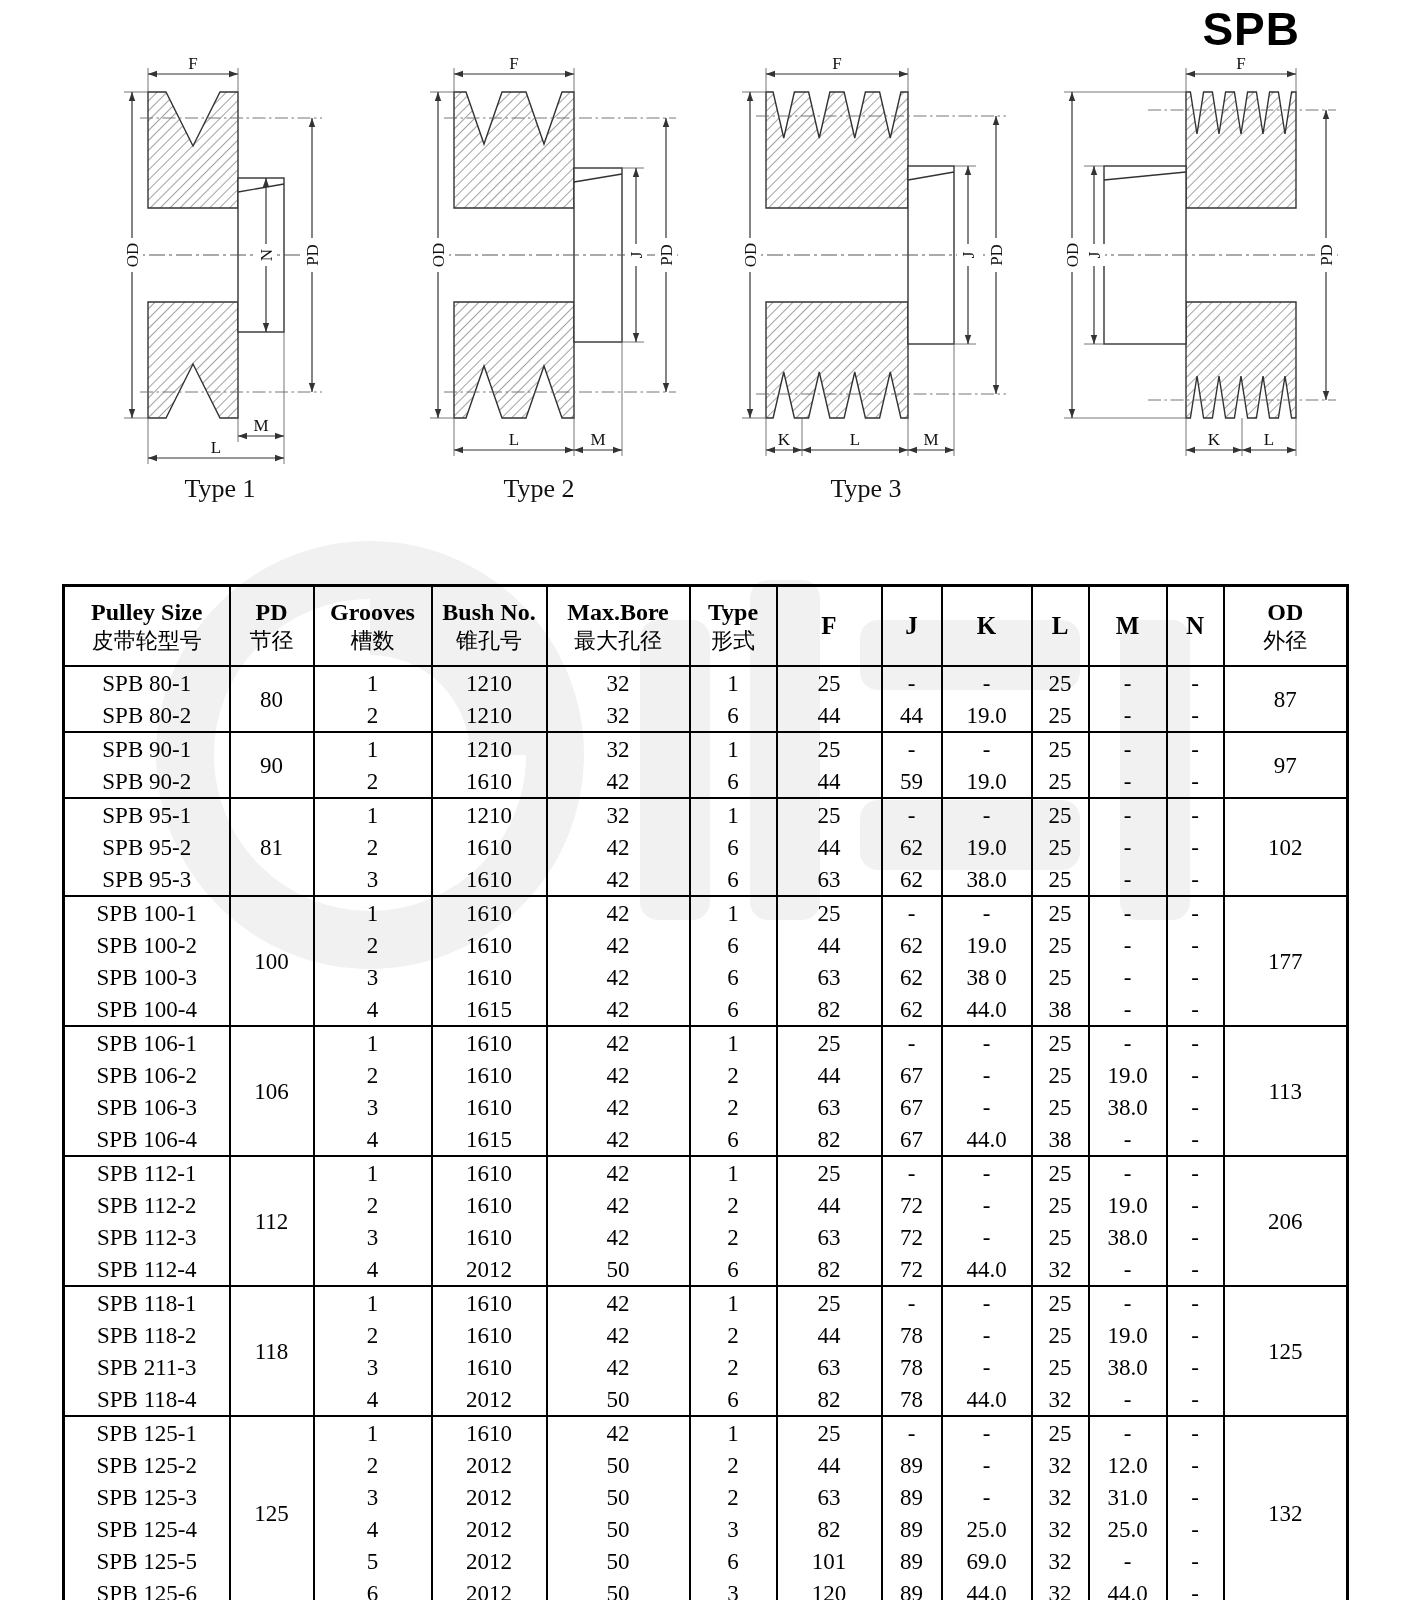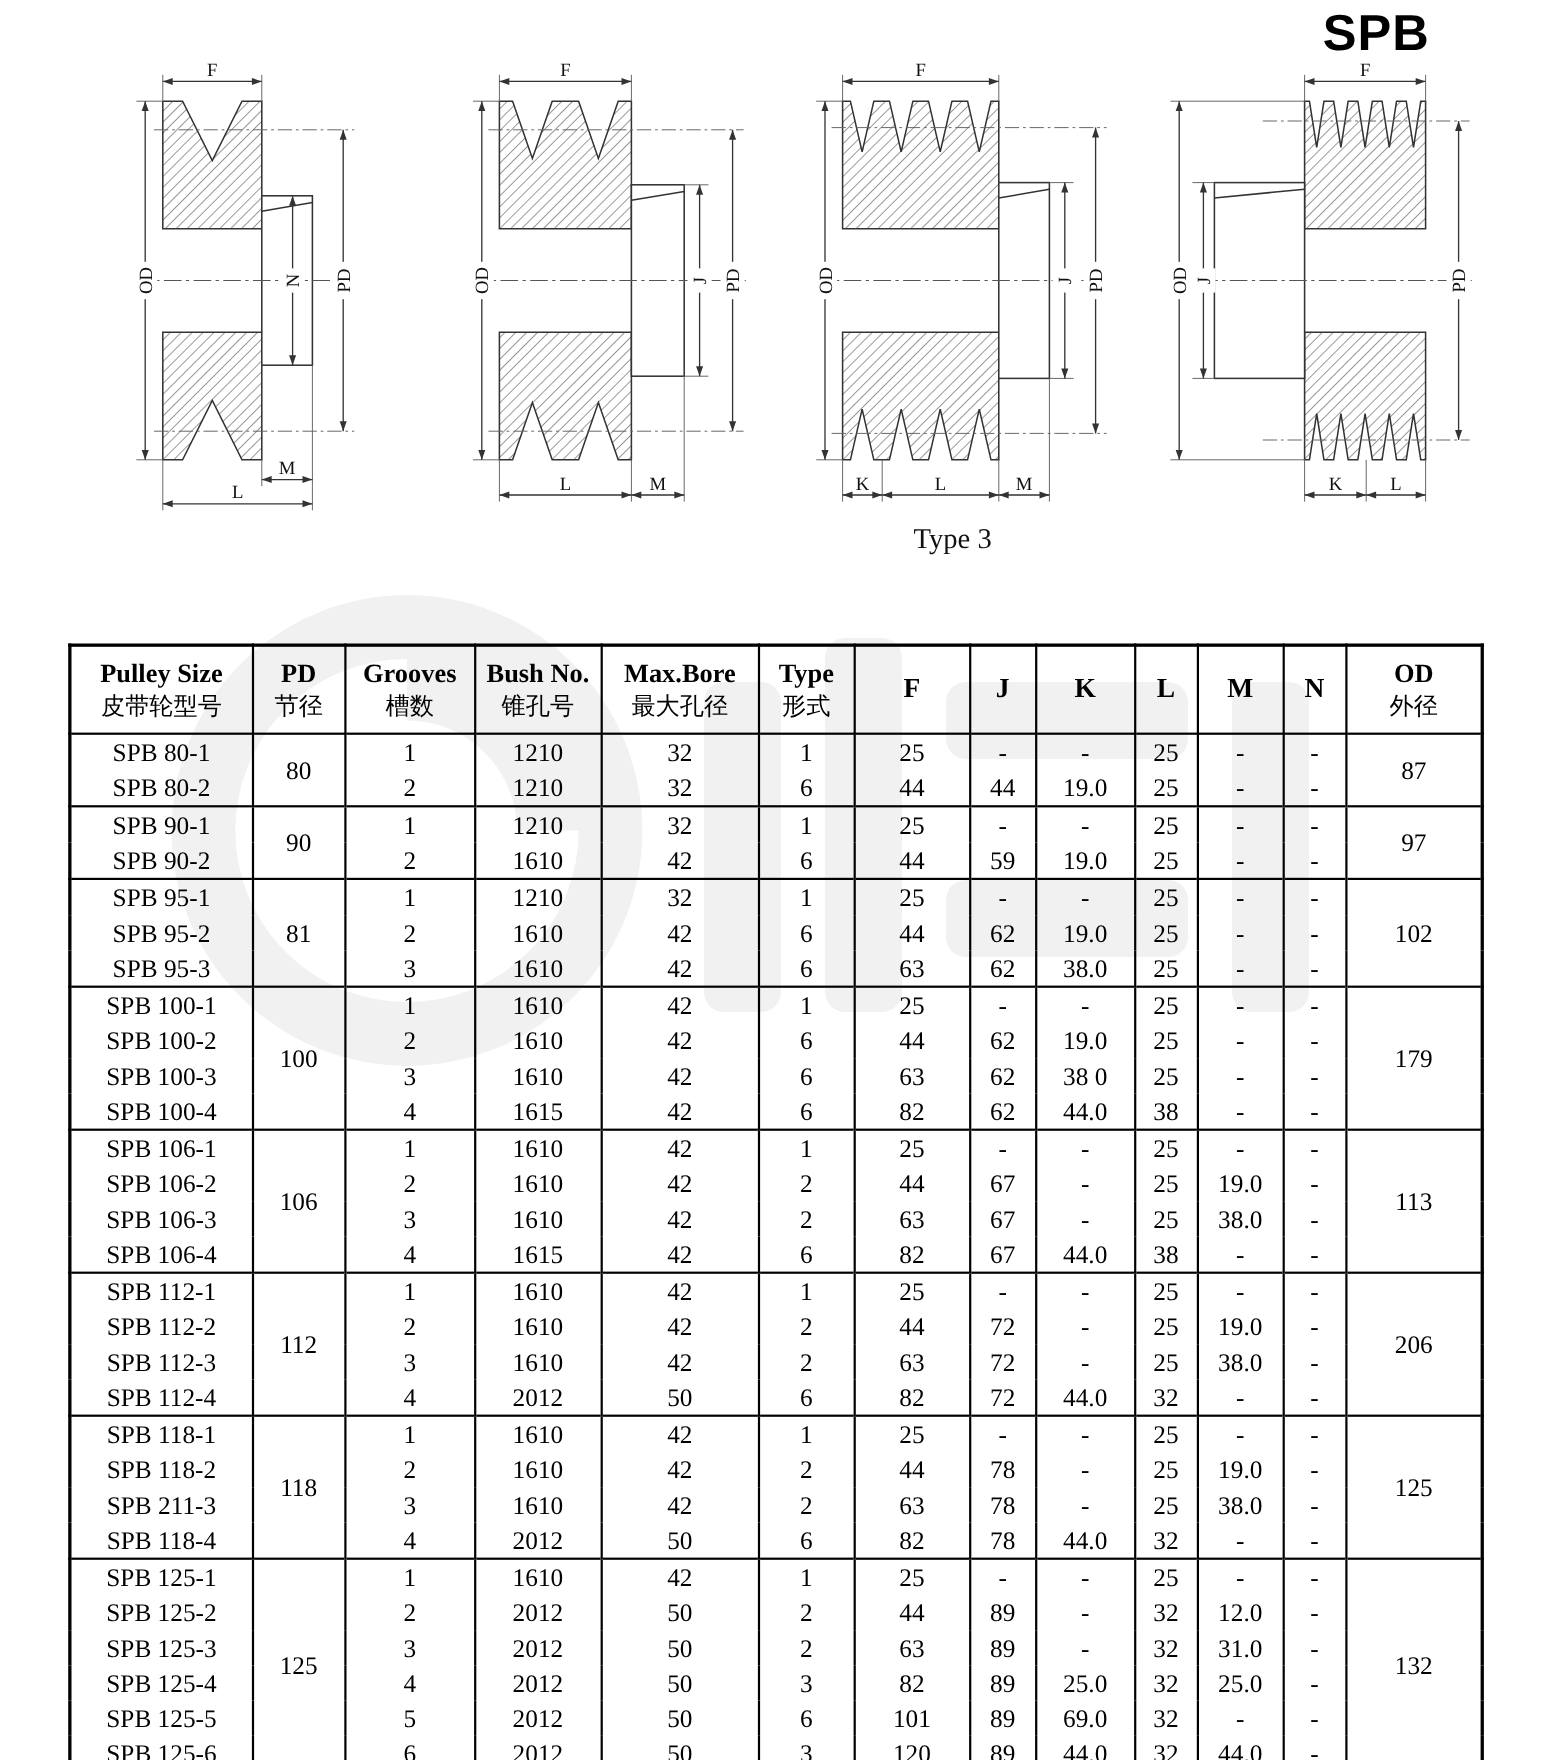--- a/index.html
+++ b/index.html
@@ -105,20 +105,21 @@
           <polygon points="214,396 205,392.8 205,399.2"></polygon>
           <text class="dimlabel" text-anchor="middle" x="191" y="391">M</text>
           <line class="ext" x1="78" y1="378" x2="78" y2="424"></line>
           <line class="ext" x1="214" y1="402" x2="214" y2="424"></line>
           <line class="dim" x1="78" y1="418" x2="214" y2="418"></line>
           <polygon points="78,418 87,414.8 87,421.2"></polygon>
           <polygon points="214,418 205,414.8 205,421.2"></polygon>
           <text class="dimlabel" text-anchor="middle" x="146" y="413">L</text>
         </g>
       </svg>
+    <div class="caption">Type 1</div>
   </div>
   <div class="drawing">
     <svg class="pulley-svg" viewBox="0 0 310 430" width="310" height="430">
         <defs>
           <pattern id="hp1" width="7" height="7" patternUnits="userSpaceOnUse" patternTransform="rotate(45)">
             <rect width="7" height="7" fill="#fff"></rect>
             <line x1="0" y1="0" x2="0" y2="7" stroke="#555" stroke-width="1.1"></line>
           </pattern>
         </defs>
         <polygon class="blk" fill="url(#hp1)" points="70,52 82,52 100,104 118,52 142,52 160,104 178,52 190,52 190,168 70,168"></polygon>
@@ -160,20 +161,21 @@
           <polygon points="70,410 79,406.8 79,413.2"></polygon>
           <polygon points="190,410 181,406.8 181,413.2"></polygon>
           <text class="dimlabel" text-anchor="middle" x="130" y="405">L</text>
           <line class="ext" x1="238" y1="302" x2="238" y2="416"></line>
           <line class="dim" x1="190" y1="410" x2="238" y2="410"></line>
           <polygon points="190,410 199,406.8 199,413.2"></polygon>
           <polygon points="238,410 229,406.8 229,413.2"></polygon>
           <text class="dimlabel" text-anchor="middle" x="214" y="405">M</text>
         </g>
       </svg>
+    <div class="caption">Type 2</div>
   </div>
   <div class="drawing">
     <svg class="pulley-svg" viewBox="0 0 316 430" width="316" height="430">
         <defs>
           <pattern id="hp2" width="7" height="7" patternUnits="userSpaceOnUse" patternTransform="rotate(45)">
             <rect width="7" height="7" fill="#fff"></rect>
             <line x1="0" y1="0" x2="0" y2="7" stroke="#555" stroke-width="1.1"></line>
           </pattern>
         </defs>
         <polygon class="blk" fill="url(#hp2)" points="58,52 65.1,52 75.75,98 86.4,52 100.6,52 111.25,98 121.9,52 136.1,52 146.75,98 157.4,52 171.6,52 182.25,98 192.9,52 200,52 200,168 58,168"></polygon>
@@ -444,21 +446,21 @@
         <td>1</td>
         <td>1610</td>
         <td>42</td>
         <td>1</td>
         <td>25</td>
         <td>-</td>
         <td>-</td>
         <td>25</td>
         <td>-</td>
         <td>-</td>
-        <td rowspan="4">179</td>
+        <td rowspan="4">177</td>
       </tr>
       <tr>
         <td>SPB 100-2</td>
         <td>2</td>
         <td>1610</td>
         <td>42</td>
         <td>6</td>
         <td>44</td>
         <td>62</td>
         <td>19.0</td>

